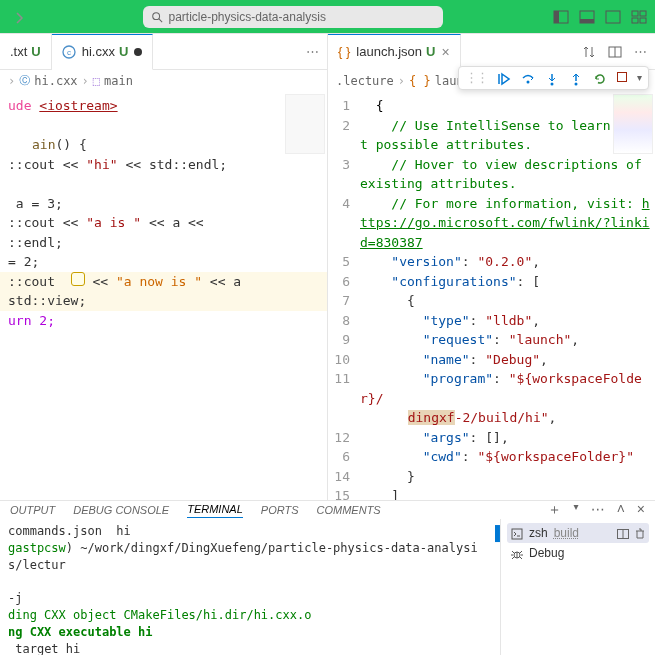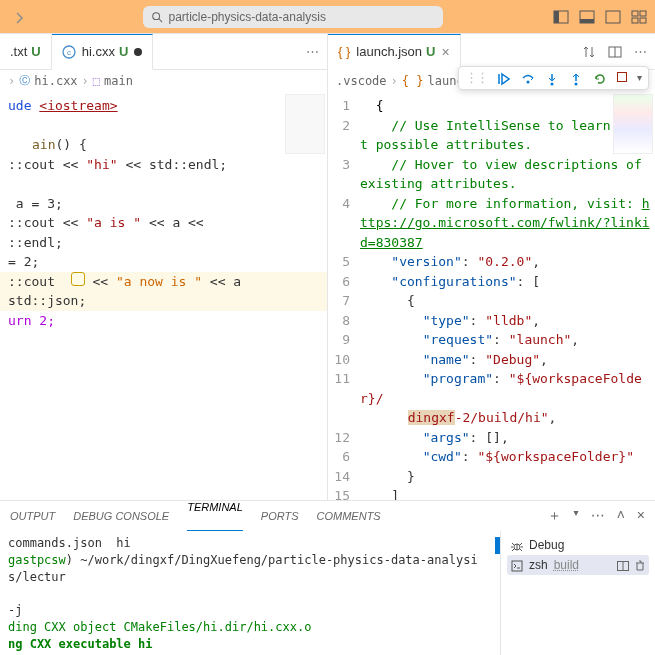--- a/index.html
+++ b/index.html
@@ -9,21 +9,21 @@
     background: #ffffff;
     color: #333;
     width: 655px;
     height: 655px;
     overflow: hidden;
     display: flex;
     flex-direction: column;
   }
   .title-bar {
     height: 34px;
-    background: #fdba74;
+    background: #22c55e;
     border-bottom: 1px solid #e5e5e5;
     display: flex;
     align-items: center;
     justify-content: space-between;
     padding: 0 8px;
   }
   .nav-arrow { color: #8e8e8e; padding: 0 6px; }
   .search-box {
     flex: 1;
     max-width: 300px;
@@ -132,21 +132,21 @@
     color: #999;
     text-align: right;
     padding-right: 10px;
     user-select: none;
     display:inline-block;
   }
   .line-row { display: flex; }
   .line-content { flex: 1; white-space: pre-wrap; word-break: break-all; }
   
   
-  .kw { color: #1d4ed8; }
+  .kw { color: #ec4899; }
   .str { color: #a31515; }
   .str2 { color: #cc6600; }
   .com { color: #008000; }
   .fn { color: #795e26; margin-left: 24px; }
   .prop { color: #0451a5; }
   .val { color: #a31515; }
   .link { color: #008000; text-decoration: underline; }
   .punct { color: #000; }
   .inc { color: #a31515; text-decoration: underline; }
   .highlight-bg { background: #e8d5b7; }
@@ -193,21 +193,21 @@
   }
   .panel-tabs {
     display: flex;
     align-items: center;
     height: 30px;
     padding: 0 10px;
     font-size: 11px;
     gap: 18px;
   }
   .panel-tab { color: #666; cursor: pointer; font-style: italic; }
-  .panel-tab.active { color: #000; border-bottom: 1px solid #0078d4; padding-bottom: 17px; }
+  .panel-tab.active { color: #000; border-bottom: 1px solid #0078d4; padding-bottom: 2px; }
   .panel-right-icons { margin-left: auto; display: flex; gap: 12px; color: #666; font-size: 14px; }
   
   .panel-body {
     flex: 1;
     display: flex;
   }
   .terminal-area {
     flex: 1;
     font-family: "SF Mono", Menlo, Monaco, monospace;
     font-size: 12px;
@@ -368,28 +368,28 @@
       <div class="code-line"><span class="kw">ude </span><span class="inc">&lt;iostream&gt;</span></div>
       <div class="code-line">&nbsp;</div>
       <div class="code-line"><span class="fn">ain</span><span>() {</span></div>
       <div class="code-line"><span>::cout &lt;&lt; </span><span class="str">"hi"</span><span> &lt;&lt; std::endl;</span></div>
       <div class="code-line">&nbsp;</div>
       <div class="code-line"><span> a = 3;</span></div>
       <div class="code-line"><span>::cout &lt;&lt; </span><span class="str">"a is "</span><span> &lt;&lt; a &lt;&lt;</span></div>
       <div class="code-line"><span>::endl;</span></div>
       <div class="code-line"><span>= 2;</span></div>
       <div class="code-line hl"><span>::cout  </span><span style="display:inline-block;width:14px;height:14px;border:1px solid #c9a000;border-radius:3px;background:#fffde7;"></span> <span>&lt;&lt; </span><span class="str2">"a now is "</span><span> &lt;&lt; a</span></div>
-      <div class="code-line hl"><span>std::json;</span></div>
+      <div class="code-line hl"><span>std::view;</span></div>
       <div class="code-line"><span class="kw" style="color:#af00db">urn 2;</span></div>
     </div>
   </div>
 
   <div class="editor-pane">
     <div class="breadcrumb">
-      <span>.vscode</span>
+      <span>.lecture</span>
       <span class="sep">›</span>
       <span style="color:#cc6600">{ }</span>
       <span>launch.json</span>
       <span class="sep">›</span>
       <span>La</span>
     </div>
     <div class="code-body" id="json-body" style="padding-left:0;">
       <div class="minimap color"></div>
 
     <div class="line-row">
@@ -468,40 +468,40 @@
       <span style="font-size:10px">▾</span>
       <span>⋯</span>
       <span>˄</span>
       <span>×</span>
     </div>
   </div>
   <div class="panel-body">
     <div class="terminal-area" id="terminal-out"><div class="term-line">commands.json  hi</div><div class="term-line"><span class="green">gastpcsw</span>) ~/work/dingxf/DingXuefeng/particle-physics-data-analysis/lectur</div><div class="term-line">&nbsp;</div><div class="term-line">-j</div><div class="term-line"><span class="green">ding CXX object CMakeFiles/hi.dir/hi.cxx.o</span></div><div class="term-line"><span class="green bold">ng CXX executable hi</span></div><div class="term-line"> target hi</div></div>
     <div class="terminal-side" style="position:relative;">
       <span style="position:absolute;left:-6px;top:6px;color:#0078d4;font-size:14px">▌</span>
-      <div class="term-item">
-        <span><svg width="12" height="12" viewBox="0 0 12 12">
-              <circle cx="6" cy="7" r="3" stroke="#555" fill="none"></circle>
-              <line x1="6" y1="4" x2="6" y2="10" stroke="#555"></line>
-              <path d="M3 5 L1 3 M9 5 L11 3 M3 9 L1 11 M9 9 L11 11 M2 7 H0 M10 7 H12" stroke="#555"></path>
-            </svg></span>
-        <span>Debug</span>
-      </div>
       <div class="term-item active">
         <span><svg width="12" height="12" viewBox="0 0 12 12">
               <rect x="1" y="1" width="10" height="10" stroke="#555" fill="none"></rect>
               <path d="M3 4 L5 6 L3 8 M6 8 H9" stroke="#555" fill="none" stroke-width="1"></path>
             </svg></span>
         <span>zsh</span>
         <span style="color:#888;text-decoration:underline dotted">build</span>
         <span class="right-icons">
           <span><svg width="12" height="10" viewBox="0 0 12 10">
                 <rect x="0.5" y="0.5" width="11" height="9" stroke="#666" fill="none"></rect>
                 <line x1="6" y1="0.5" x2="6" y2="9.5" stroke="#666"></line>
               </svg></span>
           <span><svg width="10" height="12" viewBox="0 0 10 12">
                 <path d="M1 3h8M2 3v7h6V3M4 1h2v2" stroke="#666" fill="none"></path>
               </svg></span>
         </span>
       </div>
+      <div class="term-item">
+        <span><svg width="12" height="12" viewBox="0 0 12 12">
+              <circle cx="6" cy="7" r="3" stroke="#555" fill="none"></circle>
+              <line x1="6" y1="4" x2="6" y2="10" stroke="#555"></line>
+              <path d="M3 5 L1 3 M9 5 L11 3 M3 9 L1 11 M9 9 L11 11 M2 7 H0 M10 7 H12" stroke="#555"></path>
+            </svg></span>
+        <span>Debug</span>
+      </div>
     </div>
   </div>
 </div>
 
 </body></html>

